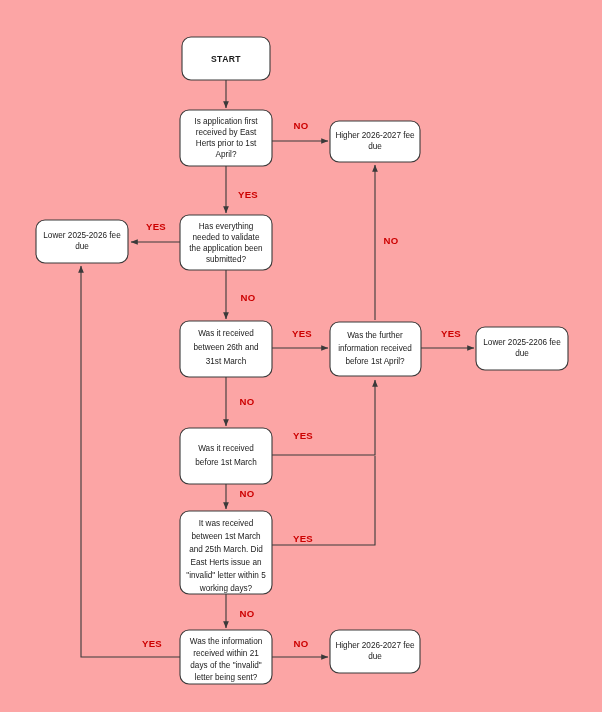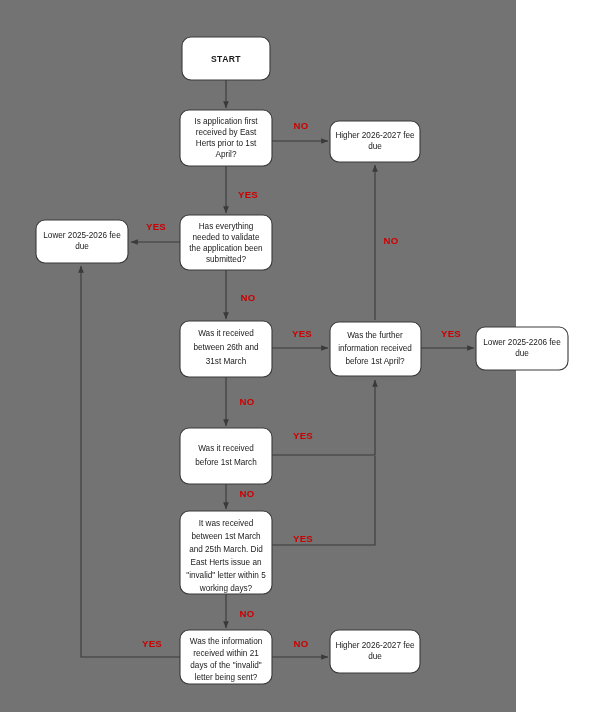--- a/index.html
+++ b/index.html
@@ -8,23 +8,23 @@
     background: #ffffff;
   }
   body {
     width: 602px;
     height: 712px;
     font-family: "Liberation Sans", sans-serif;
     overflow: hidden;
   }
   #flowchart-root {
     position: relative;
-    width: 516px;
+    width: 602px;
     height: 712px;
-    background: #737373;
+    background: #fca5a5;
     text-align: center;
   }
   svg.chart-svg {
     position: absolute;
     top: 0;
     left: 0;
     width: 602px;
     height: 712px;
   }
   .node-box {

